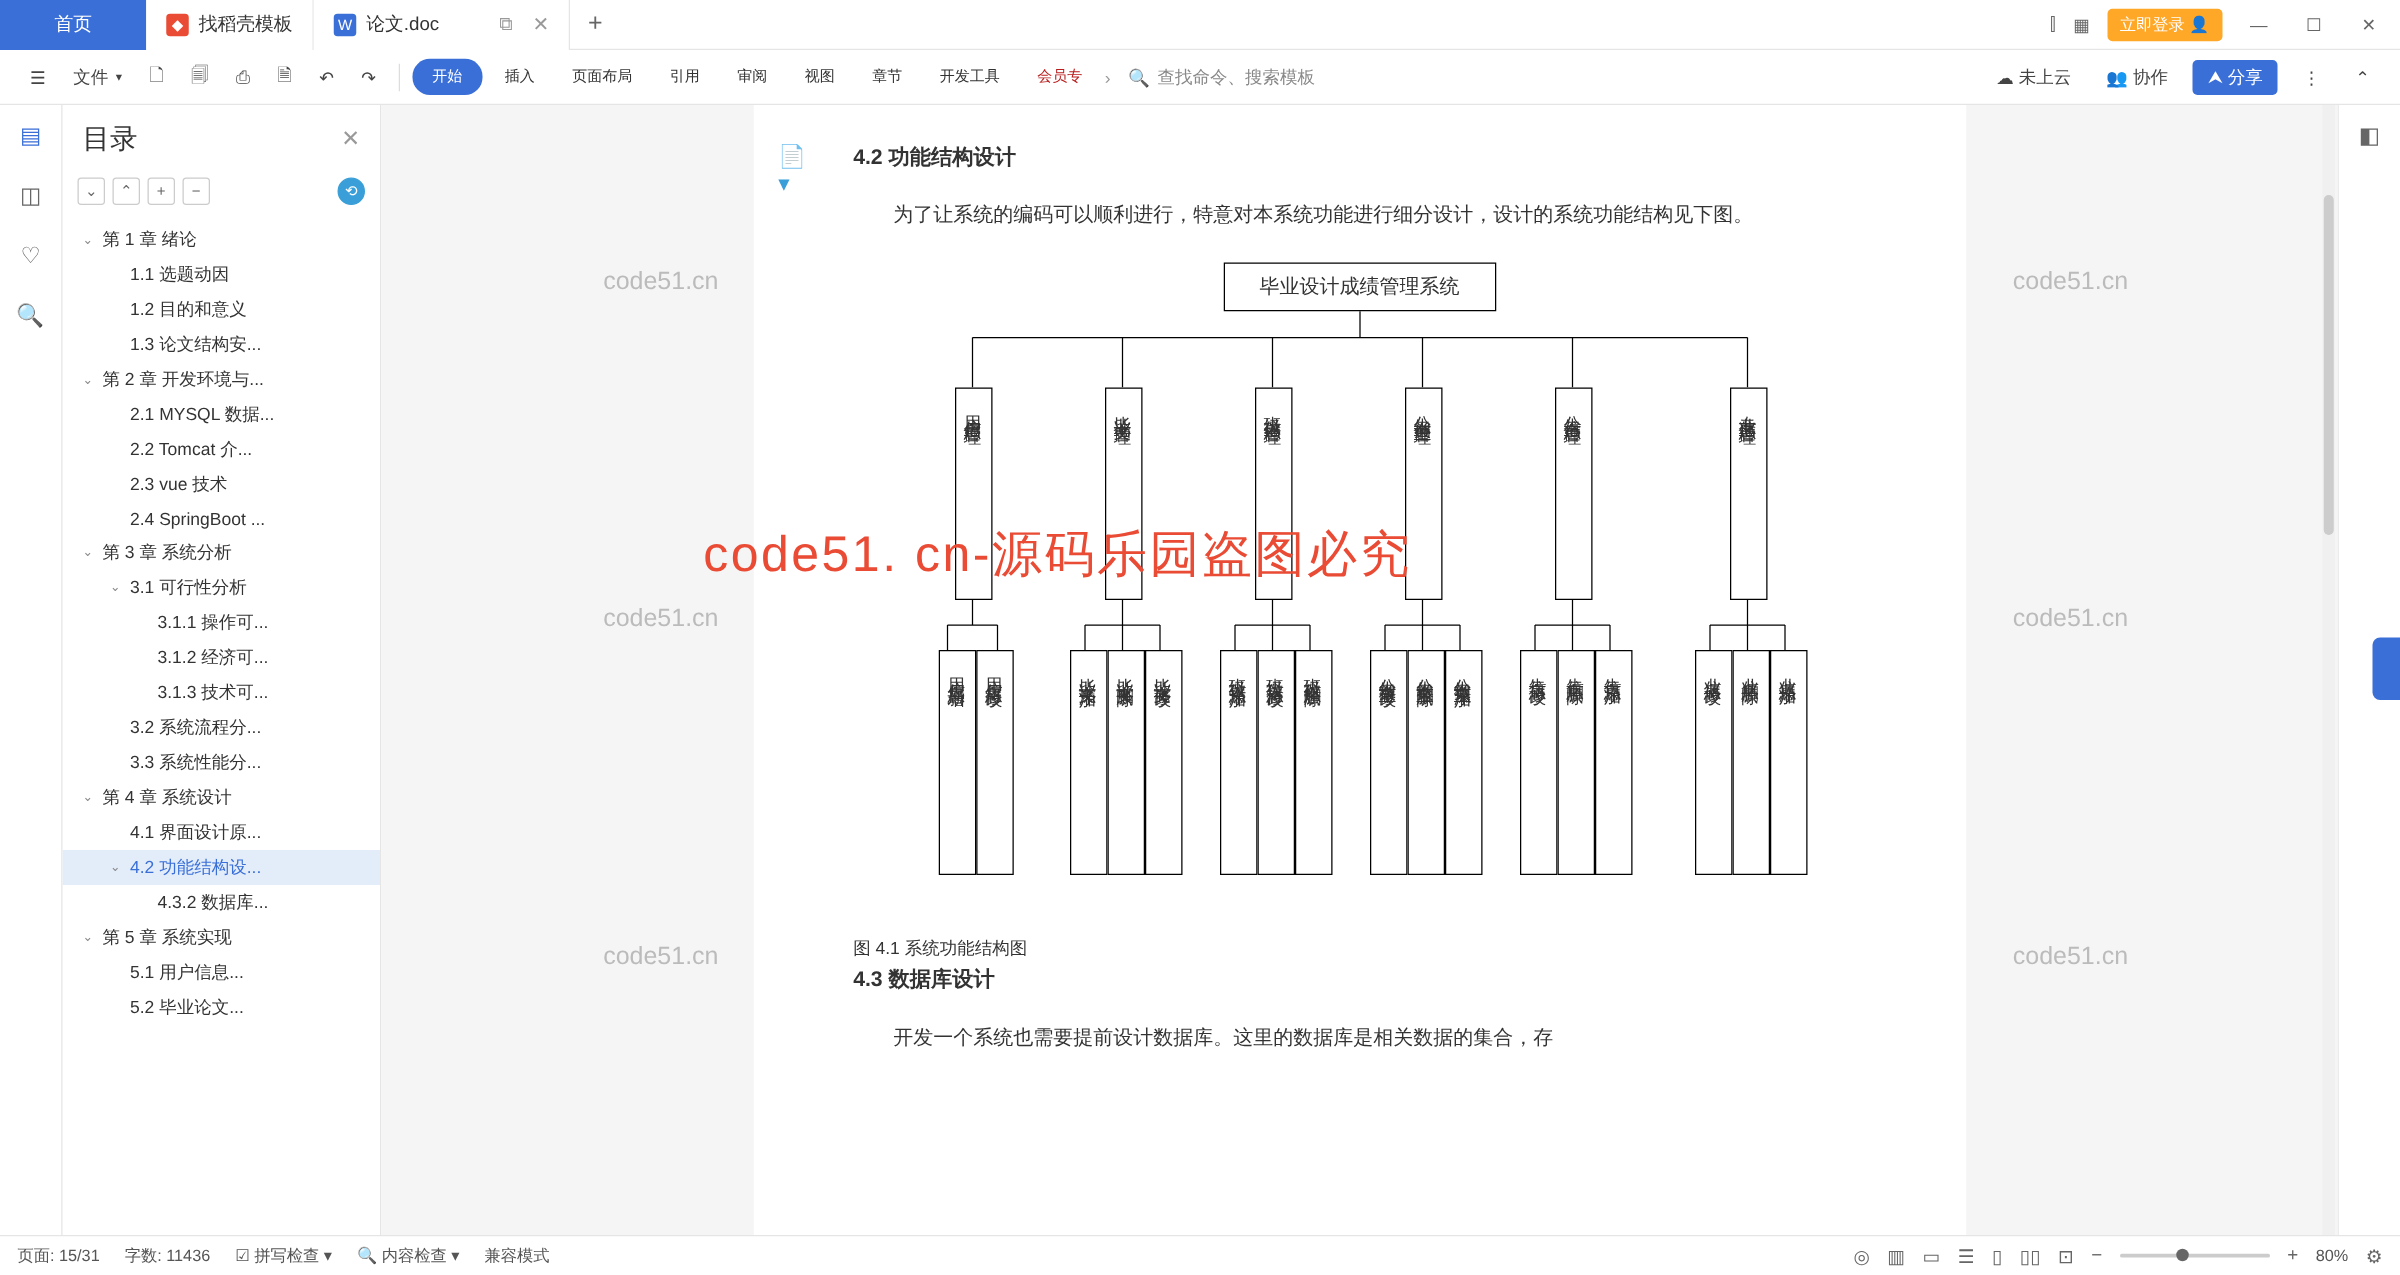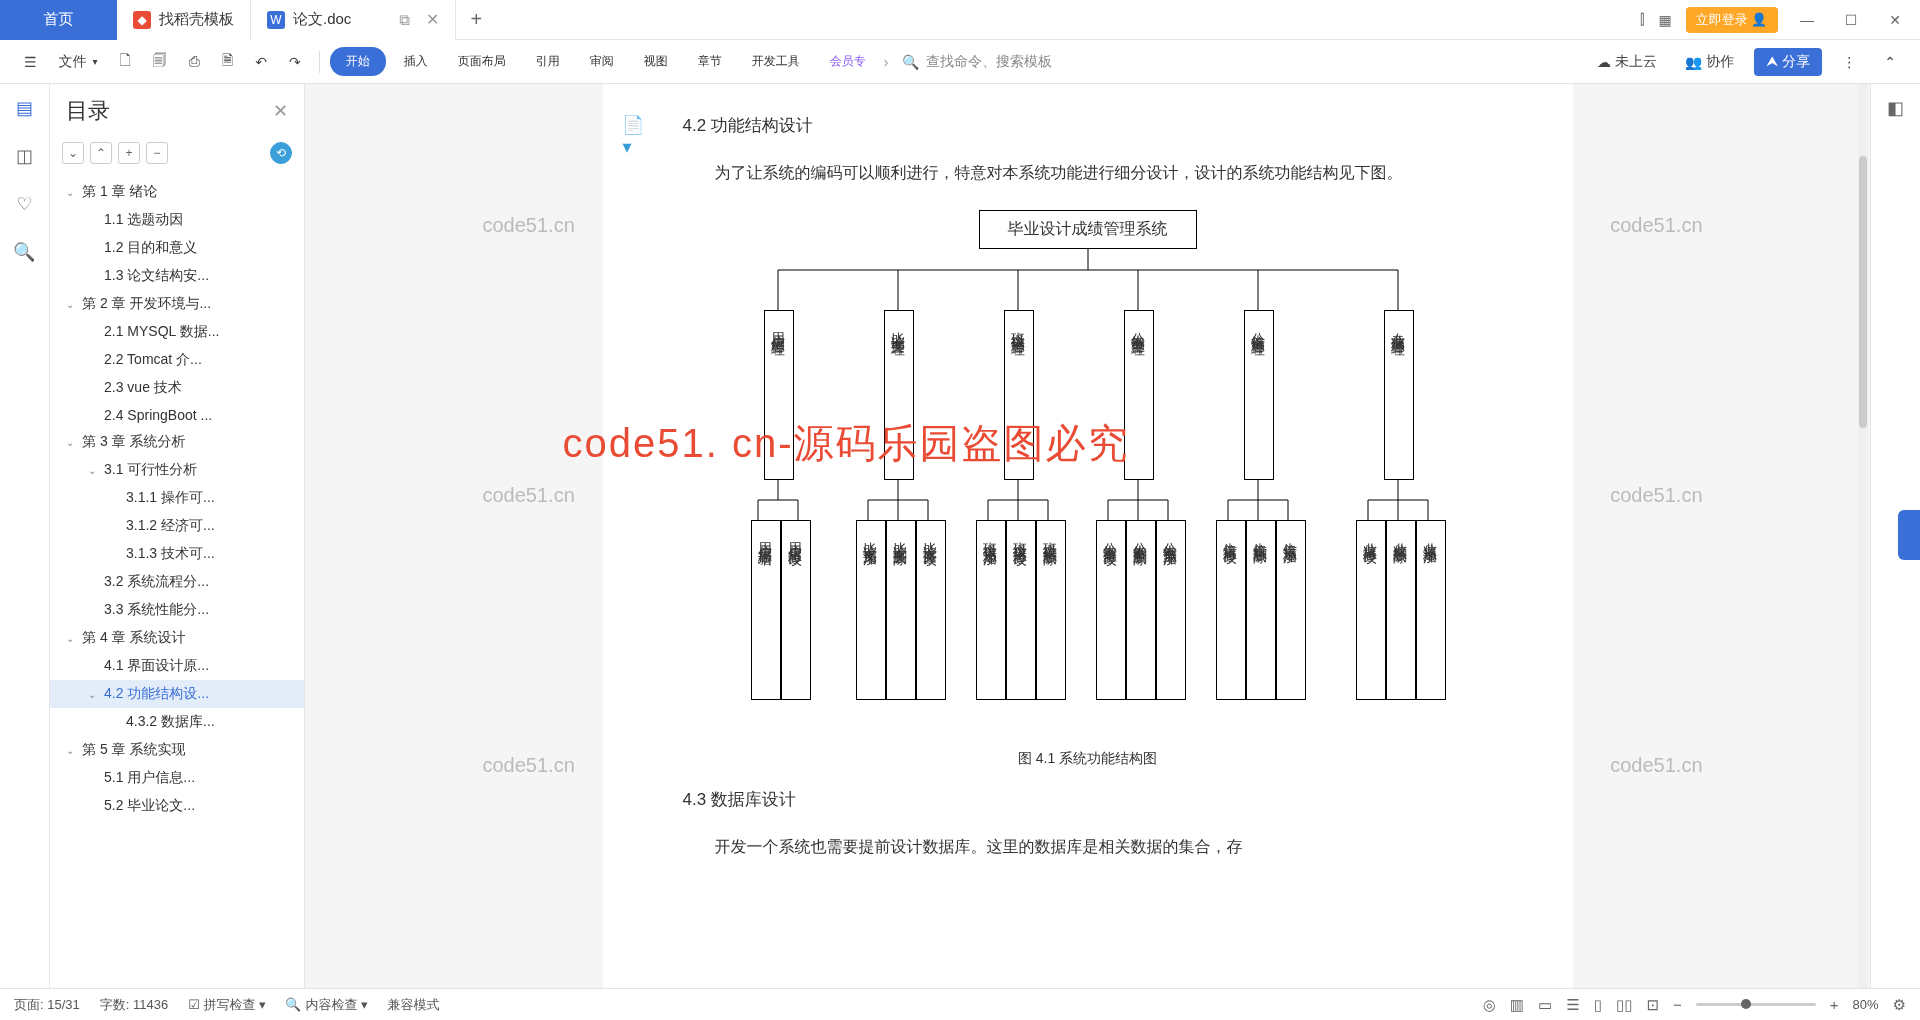--- a/index.html
+++ b/index.html
@@ -15,21 +15,21 @@
 .tab-close{color:#999;font-size:16px;margin-left:8px}
 .tab-add{padding:0 14px;color:#666;font-size:20px}
 .titlebar-right{margin-left:auto;display:flex;align-items:center;gap:14px;padding-right:10px}
 .login-btn{background:#ffa726;color:#fff;padding:4px 10px;border-radius:4px;font-size:13px;display:flex;align-items:center;gap:4px}
 .win-btn{width:30px;text-align:center;color:#666;font-size:14px}
 .toolbar{height:44px;display:flex;align-items:center;padding:0 16px;gap:6px;border-bottom:1px solid #e5e5e5}
 .tb-btn{padding:6px 8px;color:#444;cursor:pointer;display:flex;align-items:center;gap:4px}
 .tb-sep{width:1px;height:22px;background:#ddd;margin:0 4px}
 .menu-item{padding:6px 12px;color:#333;font-size:12px;cursor:pointer}
 .menu-item.active{background:#3a6fd8;color:#fff;border-radius:14px;padding:6px 16px}
-.menu-item.vip{color:#8b5cf6}
+.menu-item.vip{color:#b91c1c}
 .search-box{display:flex;align-items:center;gap:6px;color:#888;margin-left:8px}
 .toolbar-right{margin-left:auto;display:flex;align-items:center;gap:12px}
 .share-btn{background:#3a6fd8;color:#fff;padding:5px 12px;border-radius:4px;display:flex;align-items:center;gap:4px;font-size:14px}
 .main{display:flex;height:calc(100% - 40px - 44px - 32px)}
 .left-rail{width:50px;border-right:1px solid #e5e5e5;display:flex;flex-direction:column;align-items:center;padding-top:12px;gap:24px}
 .rail-icon{width:24px;height:24px;color:#666;display:flex;align-items:center;justify-content:center;font-size:18px}
 .rail-icon.active{color:#3a6fd8}
 .outline{width:255px;border-right:1px solid #e5e5e5;display:flex;flex-direction:column}
 .outline-hdr{display:flex;align-items:center;padding:12px 16px;gap:8px}
 .outline-title{font-size:22px;font-weight:500;flex:1}
@@ -40,23 +40,23 @@
 .outline-list{flex:1;overflow-y:auto;padding:4px 0}
 .ol-item{padding:5px 12px;cursor:pointer;white-space:nowrap;overflow:hidden;text-overflow:ellipsis;font-size:14px;color:#333;display:flex;align-items:center;gap:4px}
 .ol-item.l1{padding-left:16px}
 .ol-item.l2{padding-left:38px}
 .ol-item.l3{padding-left:60px}
 .ol-item.active{background:#e3edf9;color:#3a6fd8}
 .ol-chev{color:#888;font-size:10px;width:12px}
 .doc-area{flex:1;background:#f5f5f5;display:flex;justify-content:center;overflow:hidden;position:relative}
 .right-rail{width:50px;border-left:1px solid #e5e5e5;display:flex;flex-direction:column;align-items:center;padding-top:12px}
 .page{width:970px;background:#fff;padding:30px 80px;position:relative}
-.doc-h{font-size:17px;font-weight:normal;margin-bottom:18px}
+.doc-h{font-size:17px;font-weight:bold;margin-bottom:18px}
 .doc-p{font-size:16px;line-height:2.2;text-indent:2em}
-.fig-cap{text-align:center;font-size:14px;margin:20px 0}
+.fig-cap{text-align:left;font-size:14px;margin:4px 0}
 .watermark{position:absolute;color:#bbb;font-size:20px;pointer-events:none}
 .wm-red{color:#e94b35;font-size:40px;font-weight:500;letter-spacing:2px}
 .org-chart{margin:20px auto;width:780px;position:relative;height:520px}
 .org-root{position:absolute;left:50%;top:0;transform:translateX(-50%);border:1px solid #000;padding:8px 28px;font-size:16px;background:#fff}
 .org-l2,.org-l3{border:1px solid #000;background:#fff;font-size:14px;writing-mode:vertical-rl;text-orientation:upright;padding:10px 5px;position:absolute;letter-spacing:2px}
 .org-l2{top:100px;height:170px}
 .org-l3{top:310px;height:180px}
 svg.lines{position:absolute;top:0;left:0;width:100%;height:100%;pointer-events:none}
 .statusbar{height:32px;border-top:1px solid #e5e5e5;display:flex;align-items:center;padding:0 14px;gap:20px;font-size:13px;color:#555}
 .sb-right{margin-left:auto;display:flex;align-items:center;gap:14px}

